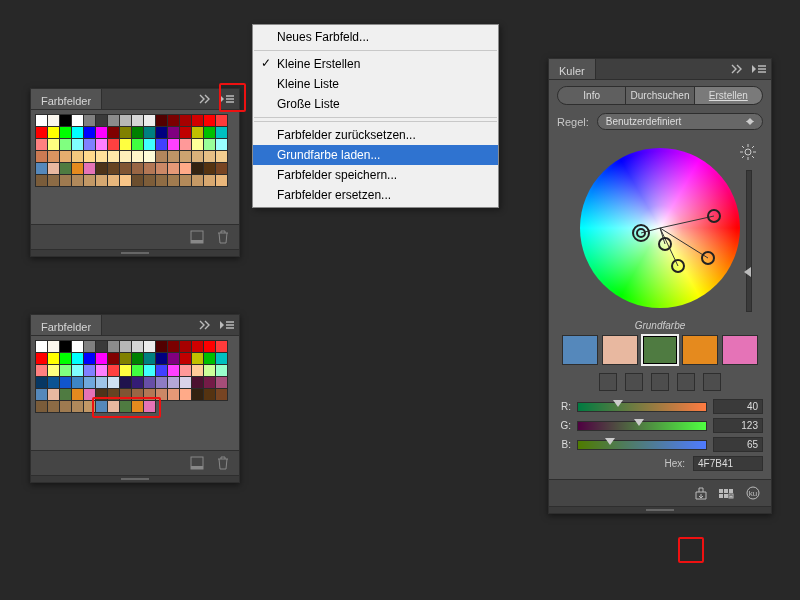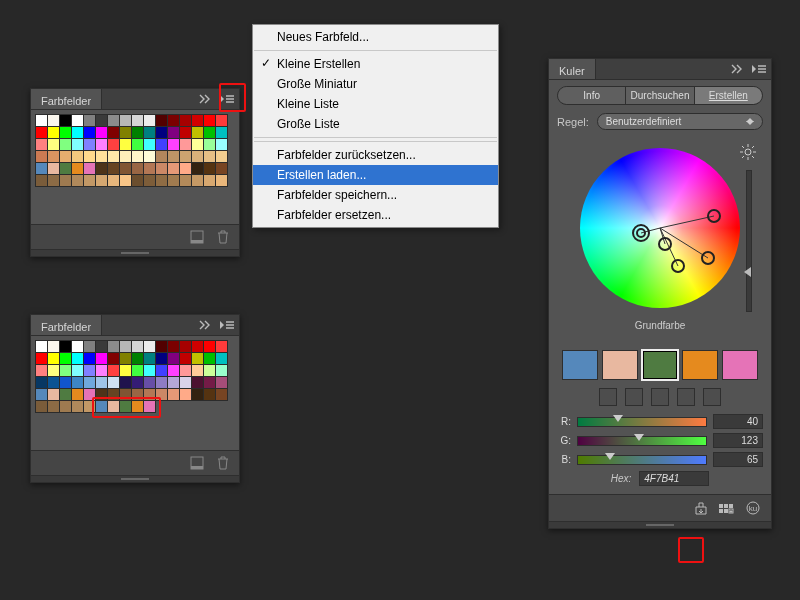--- a/index.html
+++ b/index.html
@@ -173,37 +173,37 @@
     content:"";position:absolute;inset:0;border-radius:50%;
     background: radial-gradient(circle, rgba(255,255,255,1) 0%, rgba(255,255,255,.6) 20%, rgba(255,255,255,0) 68%);
   }
   .wheel-lines{position:absolute;inset:0;}
   .brightness-icon{position:absolute;right:-6px;top:6px;color:#c8c8c8;}
   .brightness-slider{
     position:absolute; right:-2px; top:32px; width:4px; height:140px;
     background:#3a3a3a; border:1px solid #2e2e2e;
   }
   .brightness-slider .thumb{position:absolute;left:-3px;top:96px;width:0;height:0;border-top:5px solid transparent;border-bottom:5px solid transparent;border-right:7px solid #bbb;}
-  .base-label{text-align:center;font-size:10px;color:#ccc;margin:0 0 19px;}
+  .base-label{text-align:center;font-size:10px;color:#ccc;margin:0 0 4px;font-style:italic;}
   .theme-sw{display:flex;justify-content:center;gap:4px;margin-bottom:8px;}
   .theme-sw .ts{width:34px;height:28px;border:1px solid #2e2e2e;}
   .theme-sw .ts.sel{outline:2px solid #eee; outline-offset:-1px; box-shadow: inset 0 0 0 1px #000;}
   .mini-icons{display:flex;justify-content:center;gap:8px;margin-bottom:8px;}
   .mini-icons .m{width:16px;height:16px;border:1px solid #2e2e2e;background:#4d4d4d;}
   .rgb-row{display:flex;align-items:center;gap:6px;margin-bottom:4px;font-size:10px;}
   .rgb-row .lab{width:14px;text-align:right;color:#ddd;}
   .rgb-row .track{
     flex:1;height:8px;position:relative;border:1px solid #2e2e2e;
   }
   .rgb-row .thumb{position:absolute;top:-3px;width:0;height:0;border-left:5px solid transparent;border-right:5px solid transparent;border-top:7px solid #ccc;transform:translateX(-50%);}
   .rgb-row .val{
     width:40px;background:#3a3a3a;border:1px solid #2e2e2e;text-align:right;
     color:#ddd;padding:1px 4px;font-size:10px;
   }
-  .hex-row{display:flex;align-items:center;justify-content:center;gap:8px;font-size:10px;margin:2px 0 0;font-style:italic;}
+  .hex-row{display:flex;align-items:center;justify-content:flex-end;gap:8px;font-size:10px;margin:2px 0 0;}
   .hex-row .val{width:60px;background:#3a3a3a;border:1px solid #2e2e2e;padding:1px 4px;color:#ddd;}
   .kuler-footer{
     height:26px;background:#454545;border-top:1px solid #2e2e2e;
     display:flex;align-items:center;justify-content:flex-end;gap:10px;padding:0 10px;
   }
 
   .red-box{
     position:absolute;border:2px solid #e11;border-radius:2px;pointer-events:none;
   }
 </style>
@@ -491,27 +491,26 @@
     </span>
   </div>
   <div class="panel-resize"></div>
 </div>
 <div class="red-box" id="bottom-highlight" style="left: 92px; top: 397px; width: 65px; height: 17px;"></div>
 
 <div class="menu" id="flyout">
     <div class="menu-item">Neues Farbfeld...</div>
     <div class="menu-sep"></div>
     <div class="menu-item checked">Kleine Erstellen</div>
-    <div class="menu-item">Große Miniatur</div>
     <div class="menu-item">Kleine Liste</div>
     <div class="menu-item">Große Liste</div>
     <div class="menu-sep"></div>
     <div class="menu-sep"></div>
     <div class="menu-item">Farbfelder zurücksetzen...</div>
-    <div class="menu-item highlight">Erstellen laden...</div>
+    <div class="menu-item highlight">Grundfarbe laden...</div>
     <div class="menu-item">Farbfelder speichern...</div>
     <div class="menu-item">Farbfelder ersetzen...</div>
   </div>
 
 <div class="panel" style="left:548px; top:58px; width:222px;">
   <div class="panel-tabbar">
     <div class="panel-tab">Kuler</div>
     <div class="tab-icons">
       <span class="icon">
         <svg width="12" height="10" viewBox="0 0 12 10">

